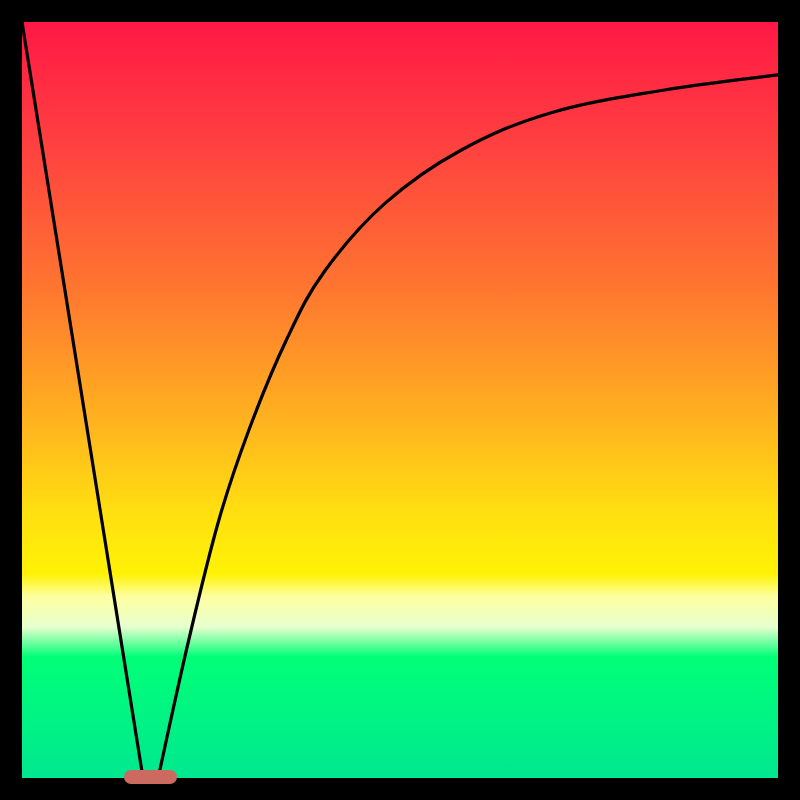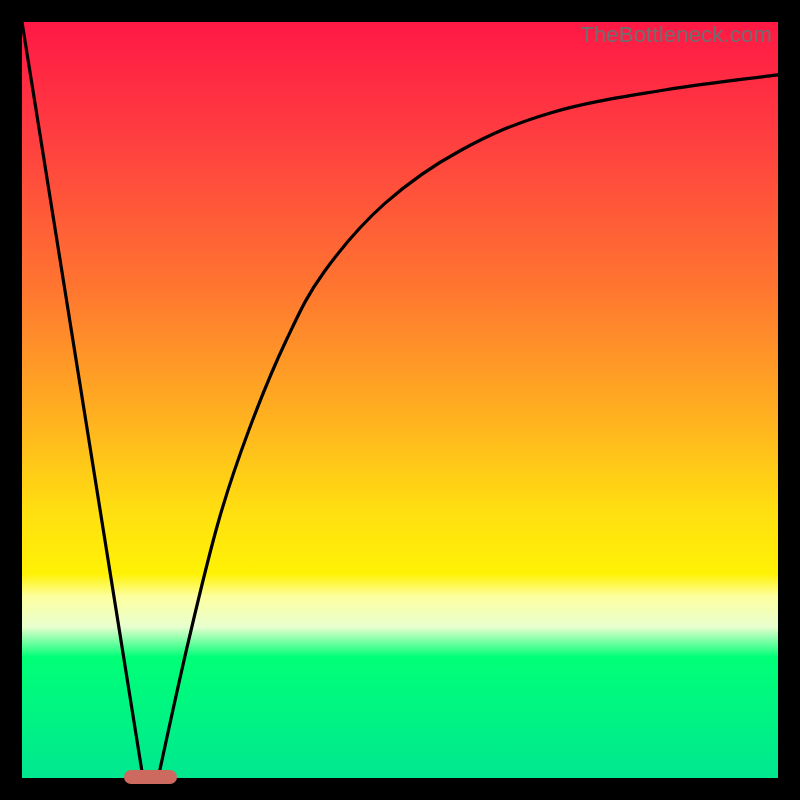--- a/index.html
+++ b/index.html
@@ -63,21 +63,20 @@
     border-radius: 8px;
     background: #cc6a60;
   }
 </style>
 </head>
 <body>
 
 <div class="frame">
   <div class="plot">
 
-    <span class="watermark">TheBottleneck.com</span>
 
     <svg class="curves" viewBox="0 0 756 756" preserveAspectRatio="none">
       <path id="left-edge-path" fill="none" stroke="#000" stroke-width="3.2" stroke-linecap="round" d="M0.0 0.0 L121.0 756.0"></path>
       <path id="right-curve-path" fill="none" stroke="#000" stroke-width="3.2" stroke-linecap="round" d="M136.1 756.0 C141.5 731.5, 155.4 666.2, 166.3 619.9 C177.2 573.7, 185.7 537.1, 196.6 499.0 C207.4 460.9, 214.6 440.9, 226.8 408.2 C239.0 375.6, 251.0 346.1, 264.6 317.5 C278.2 288.9, 284.7 274.0, 302.4 249.5 C320.1 225.0, 338.4 203.2, 362.9 181.4 C387.4 159.7, 408.5 144.8, 438.5 128.5 C468.4 112.2, 492.5 101.6, 529.2 90.7 C565.9 79.8, 601.8 74.8, 642.6 68.0 C683.4 61.2, 735.6 55.6, 756.0 52.9"></path>
     </svg>
 
     <div id="marker" class="marker" style="width: 52.9px; left: 102.1px; top: 748px;"></div>
   </div>
 </div>
 

